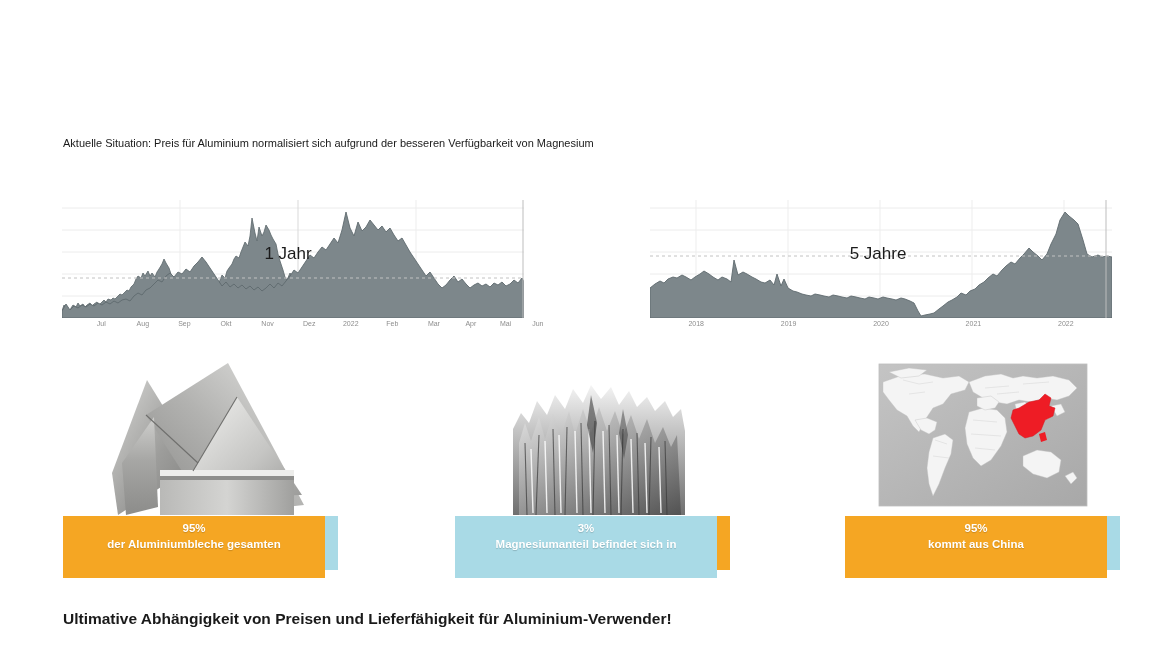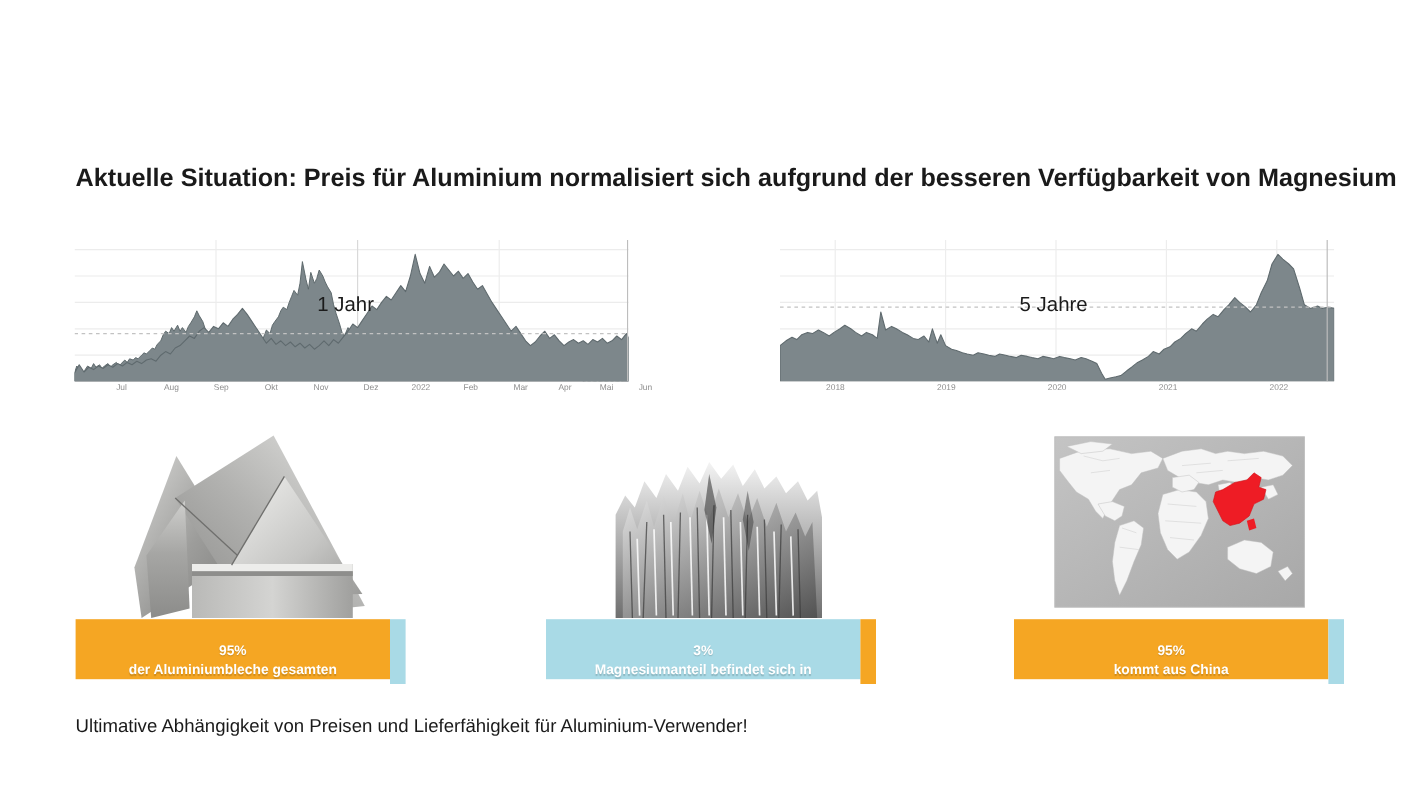--- a/index.html
+++ b/index.html
@@ -42,32 +42,32 @@
     transform-origin: left center;
     text-shadow: 1px 1px 0 rgba(0,0,0,0.35);
     white-space: nowrap;
   }
 
   
   .lead-text {
     position: absolute;
     left: 63px;
     top: 137px;
-    font-size: 21px;
+    font-size: 11px;
+    color: #1a1a1a;
+    font-weight: normal;
+    white-space: nowrap;
+  }
+  .closing-text {
+    position: absolute;
+    left: 63px;
+    top: 610px;
+    font-size: 15.5px;
     color: #1a1a1a;
     font-weight: bold;
-    white-space: nowrap;
-  }
-  .closing-text {
-    position: absolute;
-    left: 63px;
-    top: 597px;
-    font-size: 15.5px;
-    color: #1a1a1a;
-    font-weight: normal;
     white-space: nowrap;
   }
 
   
   .chart {
     position: absolute;
     top: 200px;
     height: 138px;
   }
   .chart-1 { left: 62px; width: 462px; }
@@ -115,28 +115,28 @@
   
   .panel { position: absolute; }
   .panel-img {
     position: absolute;
     left: 0;
     top: 0;
   }
 
   .banner {
     position: absolute;
-    height: 50px;
+    height: 62px;
     box-sizing: border-box;
     color: #ffffff;
     text-align: center;
     font-size: 11.5px;
     font-weight: bold;
     line-height: 15.5px;
-    padding-top: 20px;
+    padding-top: 5px;
     text-shadow: 0 1px 1px rgba(0,0,0,0.18);
   }
   .banner .pct { display: block; }
   .banner .line { display: block; }
   .banner-accent {
     position: absolute;
     top: 0;
     height: 54px;
   }
 

